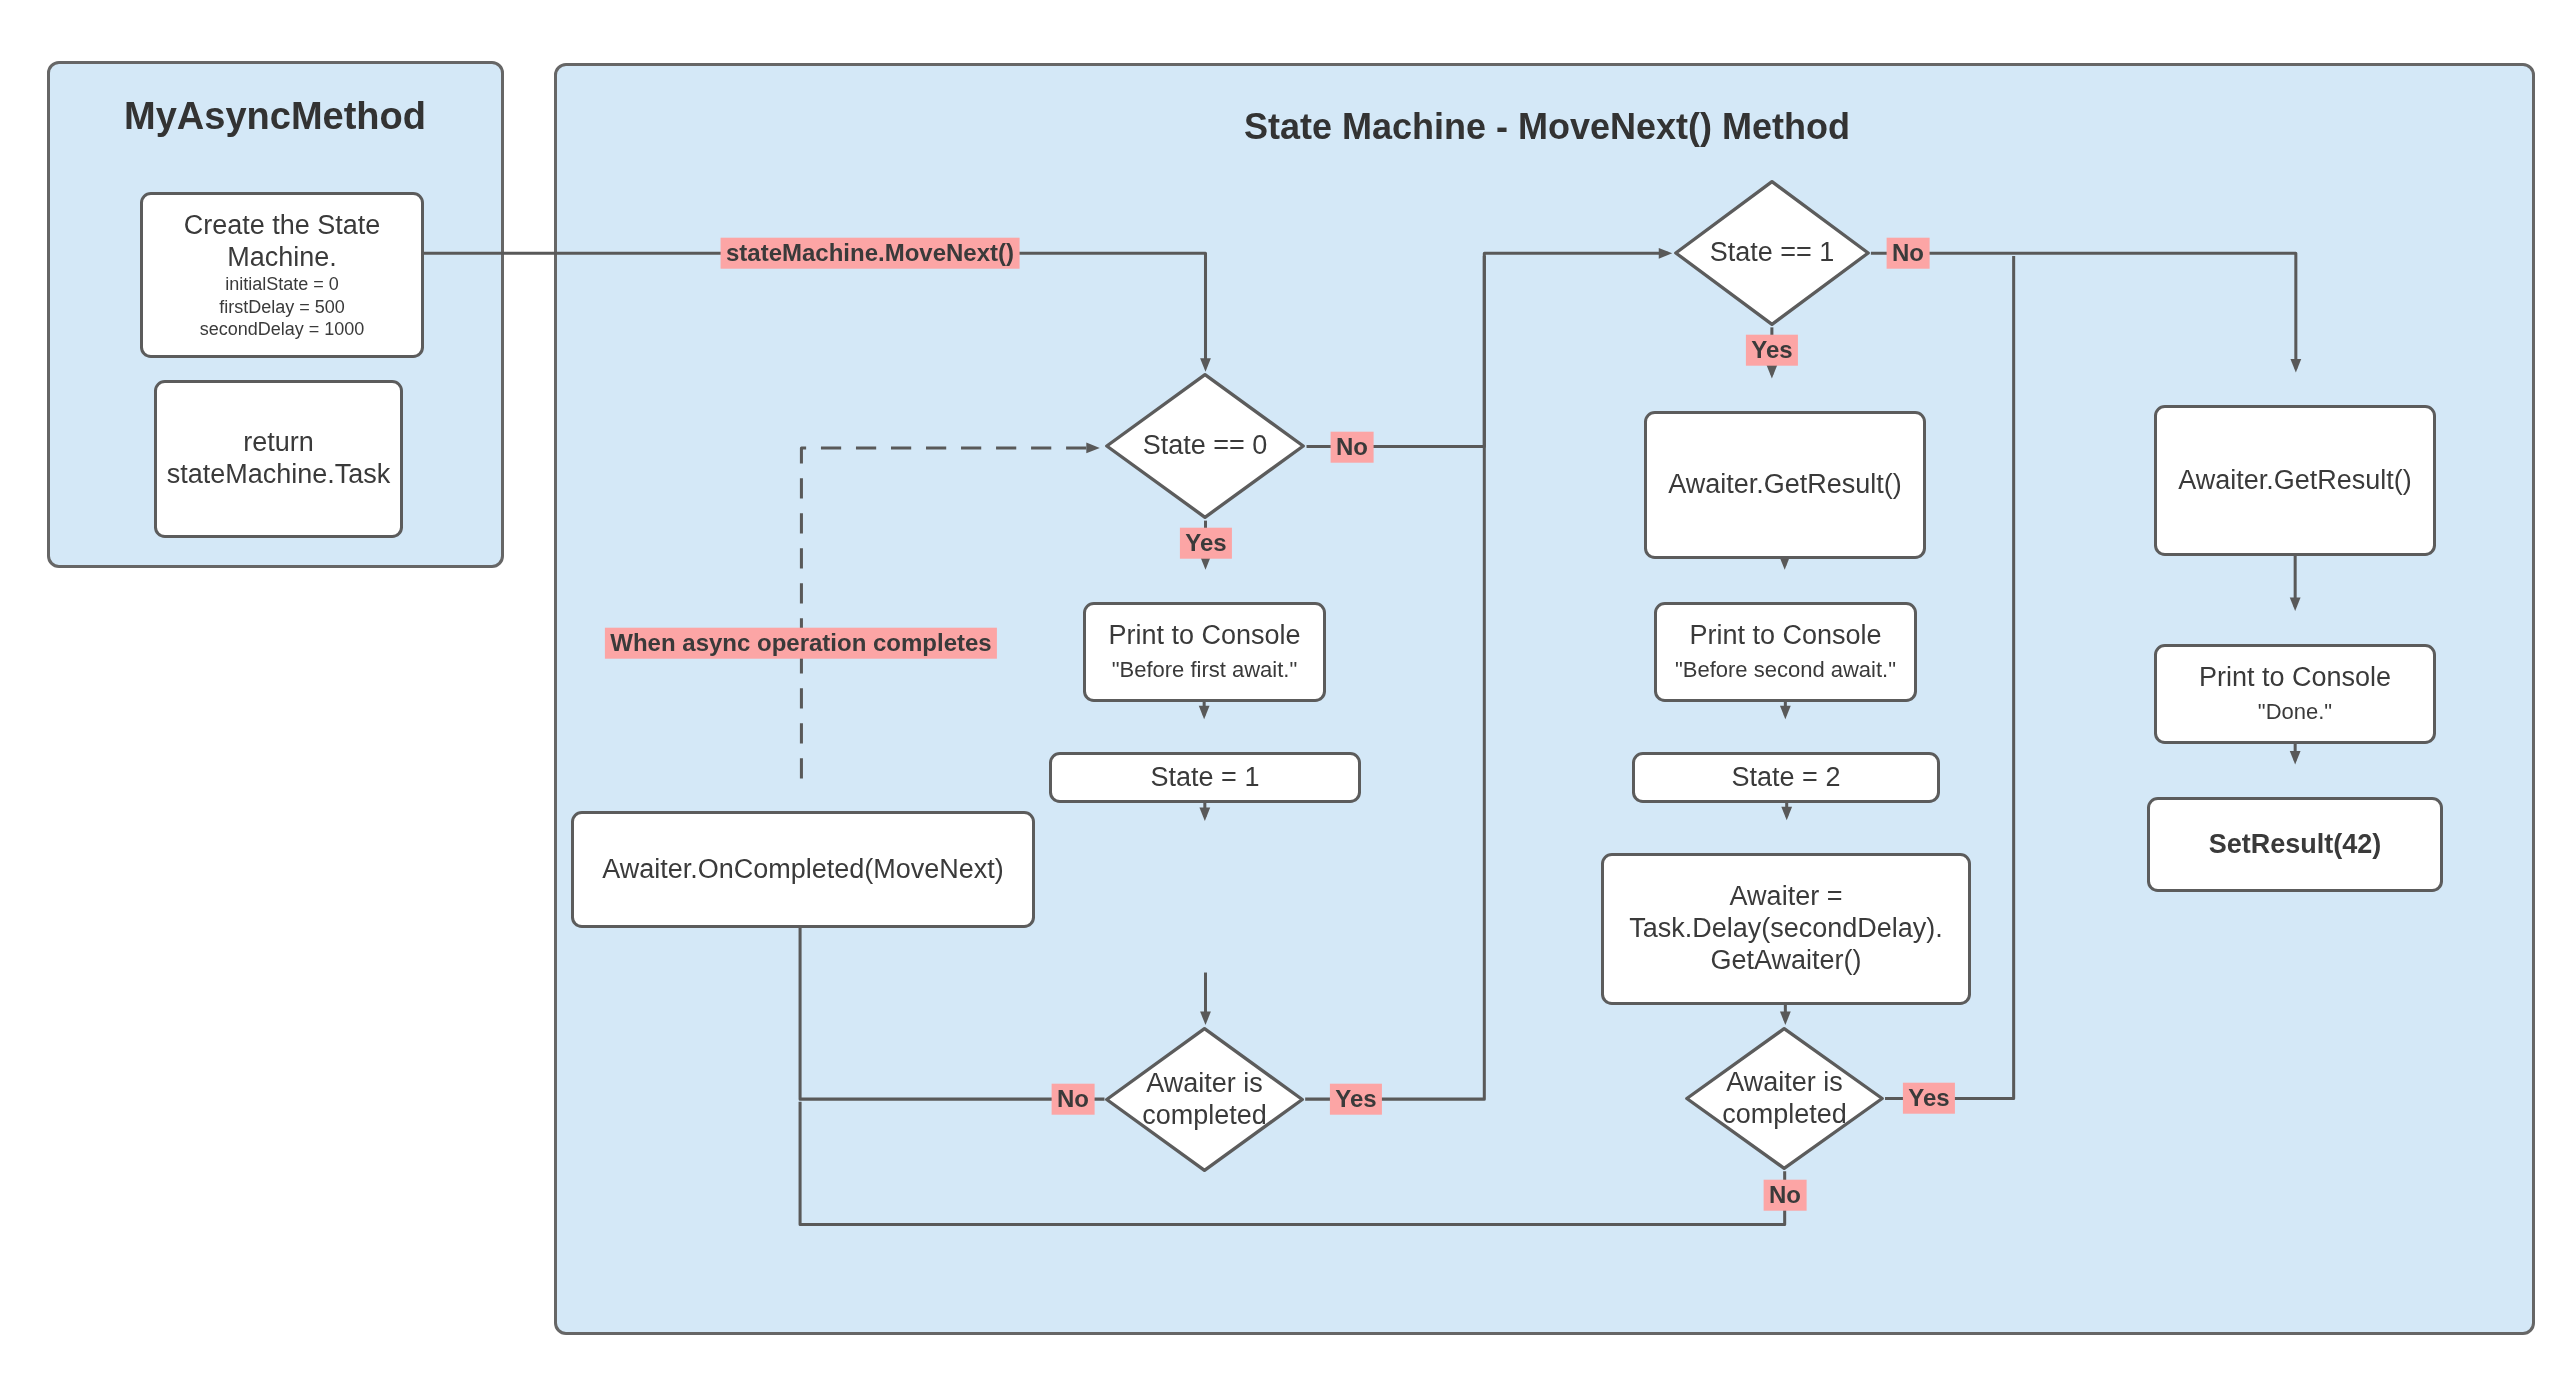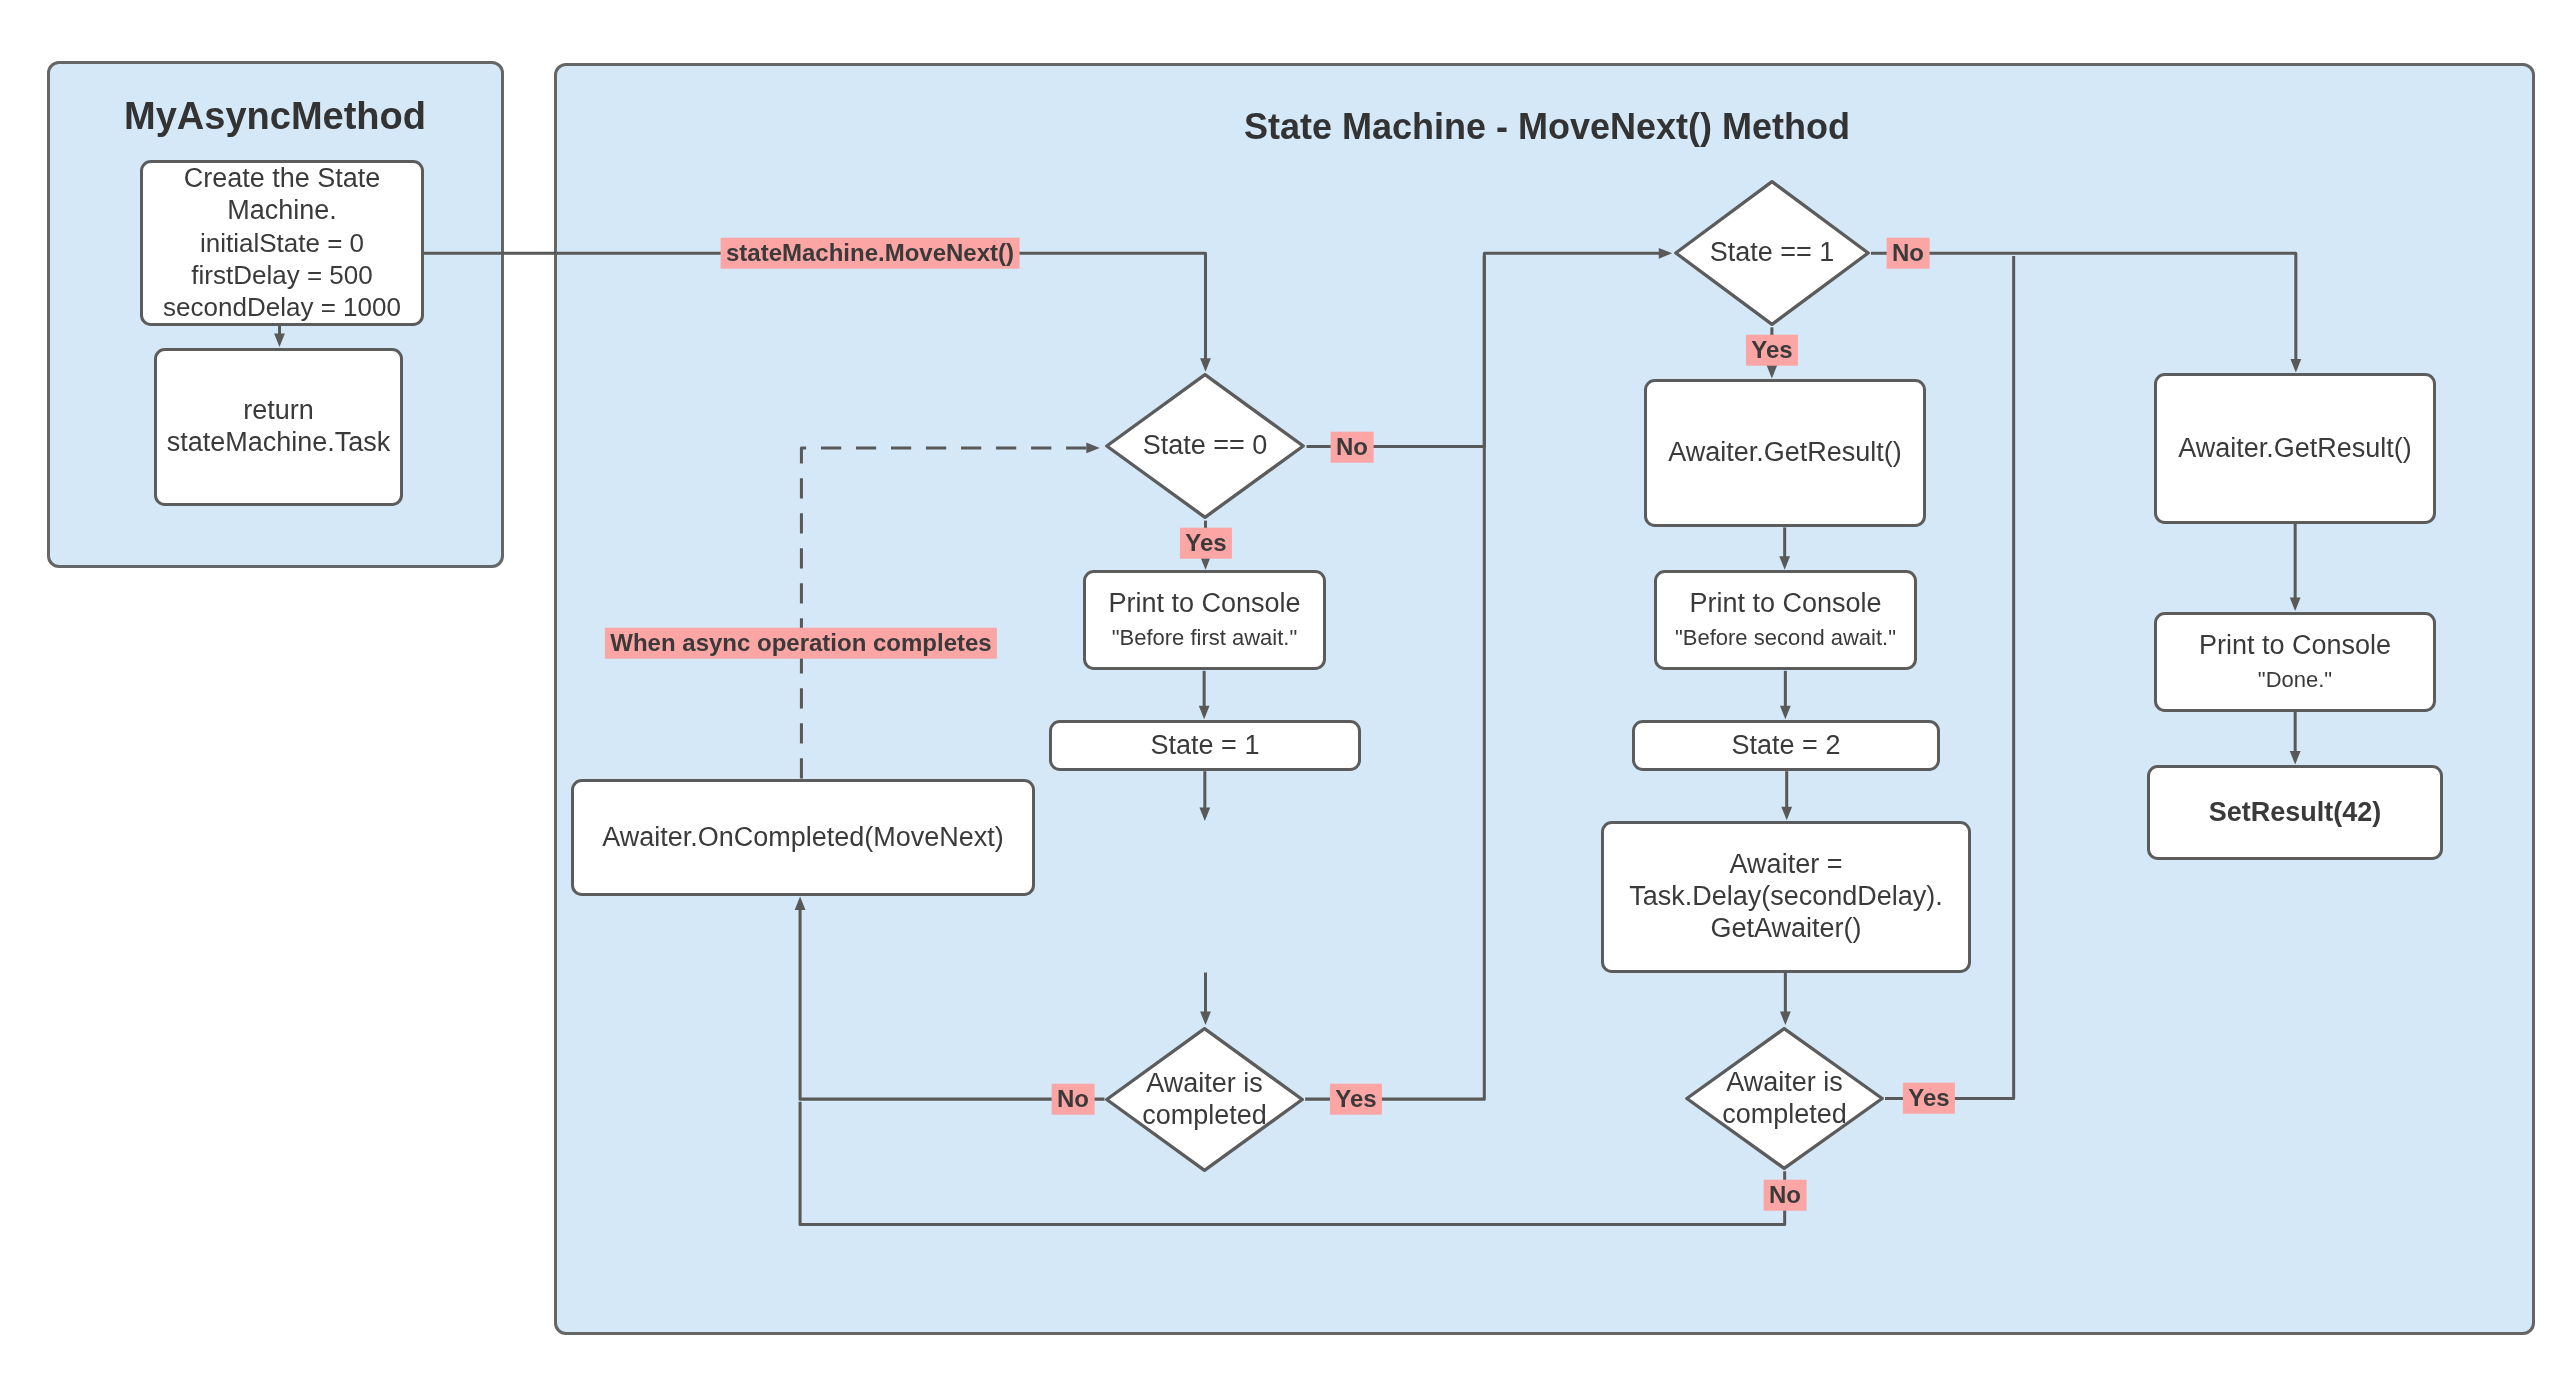--- a/index.html
+++ b/index.html
@@ -3,24 +3,24 @@
 <meta charset="utf-8">
 <style>
   html,body{margin:0;padding:0;background:#ffffff;font-family:"Liberation Sans",sans-serif;color:#3a3a3a;}
   .canvas{position:relative;width:2576px;height:1378px;background:#ffffff;overflow:hidden;}
   .container-box{position:absolute;background:#d4e8f7;border:3.4px solid #666666;border-radius:12px;box-sizing:border-box;z-index:0;}
   .ctitle{position:absolute;transform:translate(-50%,-50%);font-weight:bold;color:#333333;white-space:nowrap;z-index:2;}
   .ctitle.t1{font-size:38px;}
   .ctitle.t2{font-size:36px;}
   .node{position:absolute;background:#ffffff;border:3.4px solid #5c5c5c;border-radius:10.8px;box-sizing:border-box;
         display:flex;flex-direction:column;align-items:center;justify-content:center;text-align:center;
-        font-size:27px;line-height:1.2;padding:5.4px 8px;z-index:2;}
+        font-size:27px;line-height:1.2;padding:5.4px 8px;z-index:2;margin-top:32px;}
   .node .main{font-size:27px;line-height:1.18;}
   .node .sub{font-size:22px;line-height:1.3;margin-top:4px;}
-  .node .details{font-size:26px;line-height:1.24;}
+  .node .details{font-size:18px;line-height:1.24;}
   .diamond{position:absolute;z-index:2;}
   .diamond svg{position:absolute;left:0;top:0;}
   .diamond .dtext{position:absolute;left:0;top:0;right:0;bottom:0;display:flex;align-items:center;justify-content:center;
         text-align:center;font-size:27px;line-height:1.15;}
   .edges{position:absolute;left:0;top:0;z-index:1;}
   .edges path{fill:none;stroke:#595959;stroke-width:4.5;stroke-linejoin:round;}
   .edges path.dashed{stroke-dasharray:30 22;}
   .elabel{position:absolute;transform:translate(-50%,-50%);background:#fca5a5;font-weight:bold;font-size:24px;
         white-space:nowrap;padding:1.3px 5.4px;z-index:3;color:#3a3a3a;}
 </style>

